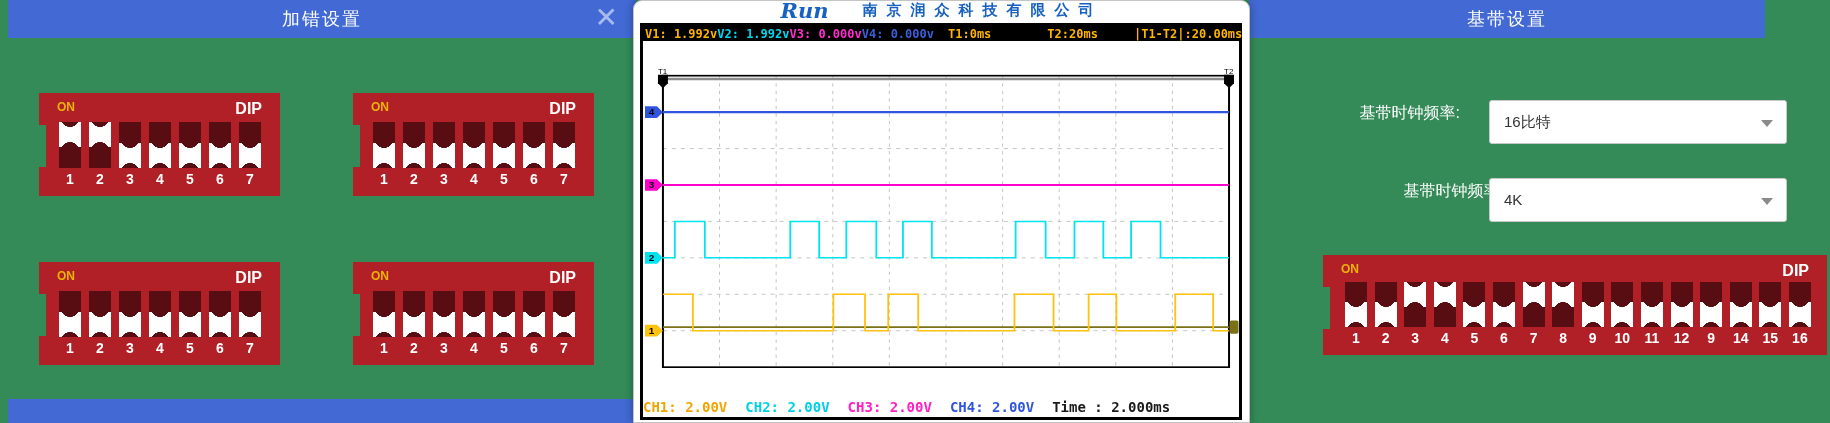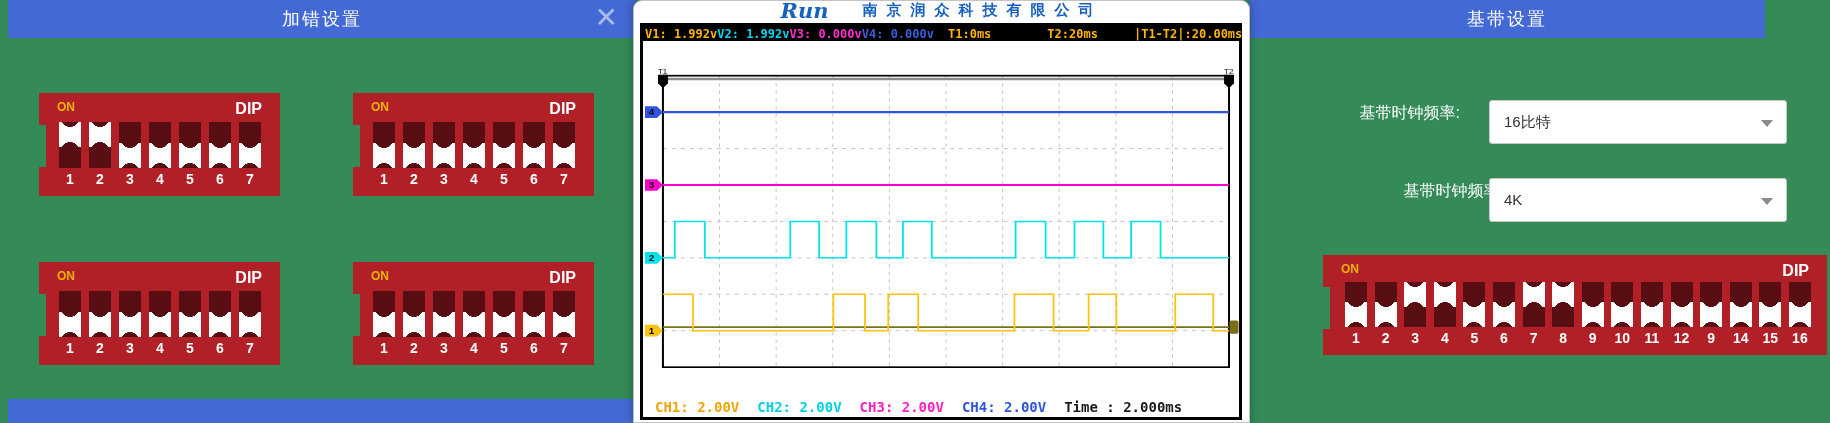--- a/index.html
+++ b/index.html
@@ -62,21 +62,21 @@
   #scope-company{font-size:15px;font-weight:bold;color:#1761c0;letter-spacing:9px;
     border-bottom:2px solid #1761c0;padding-bottom:8px;line-height:17px;}
   #scope-display{position:absolute;left:6px;top:22px;right:7px;bottom:2px;
     border:3px solid #000;background:#fff;display:flex;flex-direction:column;box-sizing:border-box;gap:28px;}
   #meas-bar{height:15px;background:#000;display:flex;align-items:center;
     font-family:"DejaVu Sans Mono",monospace;font-size:12px;font-weight:bold;
     white-space:pre;padding-left:2px;}
   #scope-svg{flex:1;width:100%;display:block;}
   #ch-bar{height:21px;background:#fff;display:flex;align-items:center;
     font-family:"DejaVu Sans Mono",monospace;font-size:14px;font-weight:bold;
-    white-space:pre;padding-left:12px;}
+    white-space:pre;}
 </style>
 </head>
 <body>
 
 <div id="stage">
 
   <div class="panel" id="panel-left">
     <div class="panel-header">
       <span class="panel-title">加错设置</span>
       <span class="close-x">✕</span>

